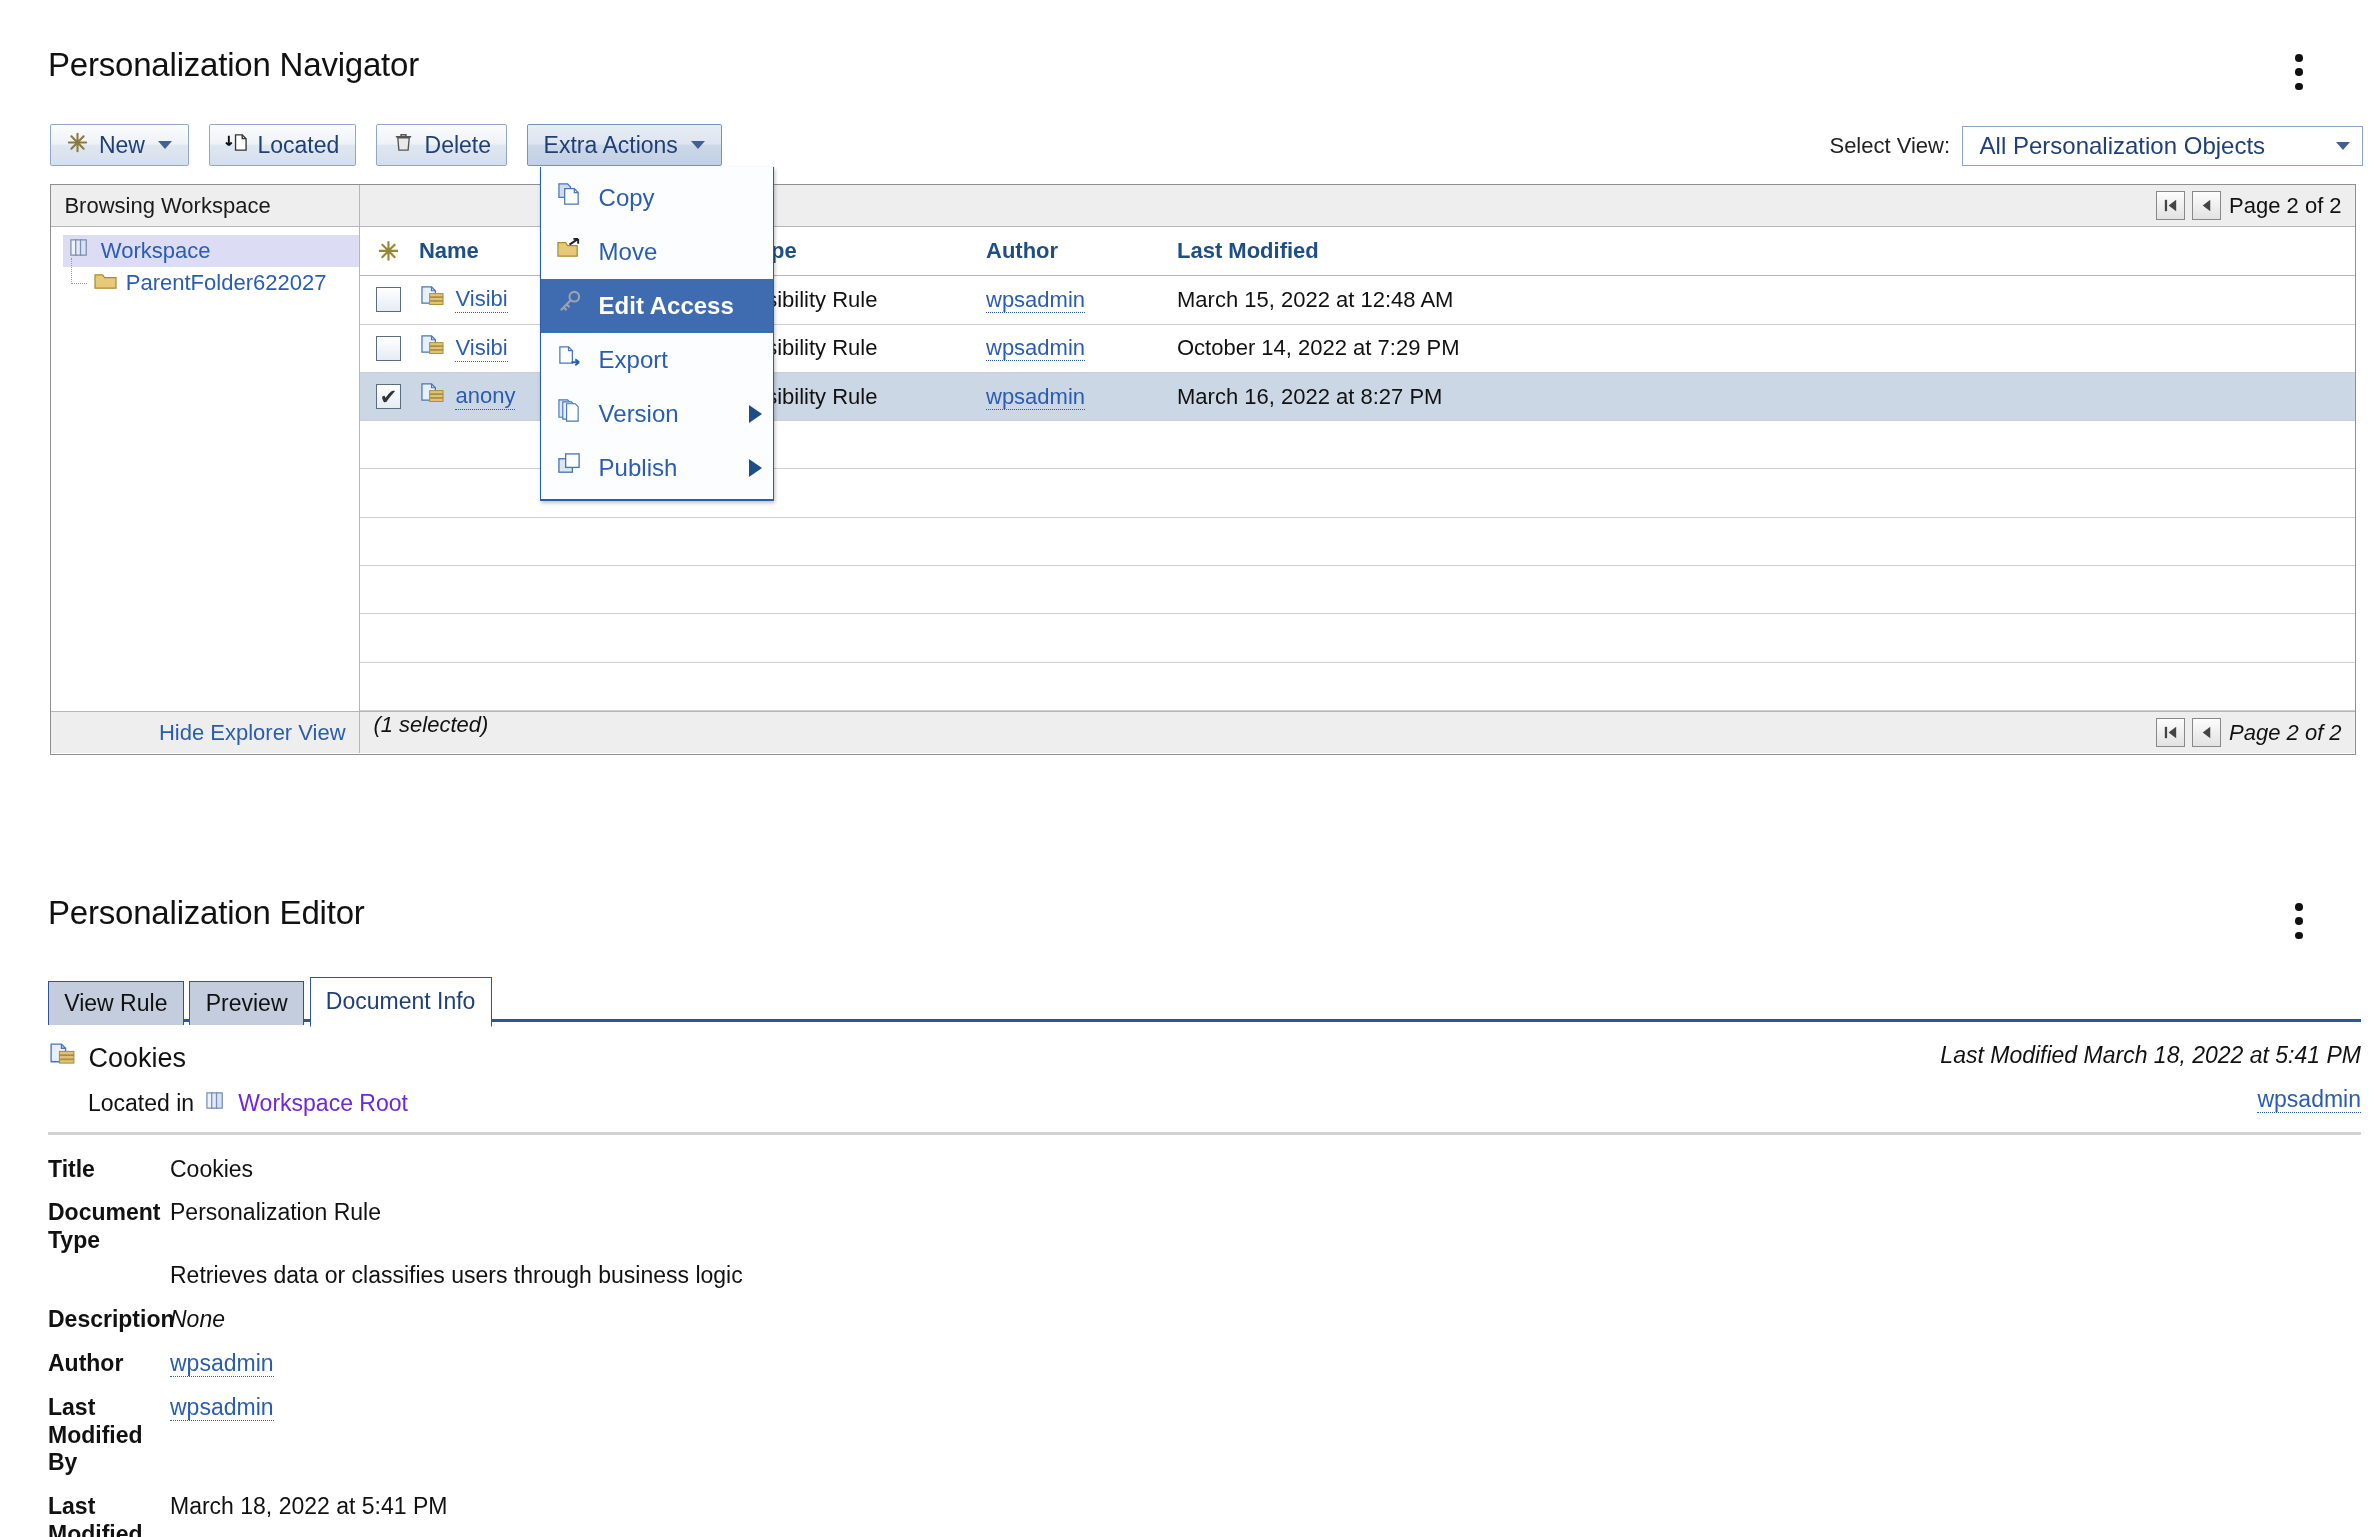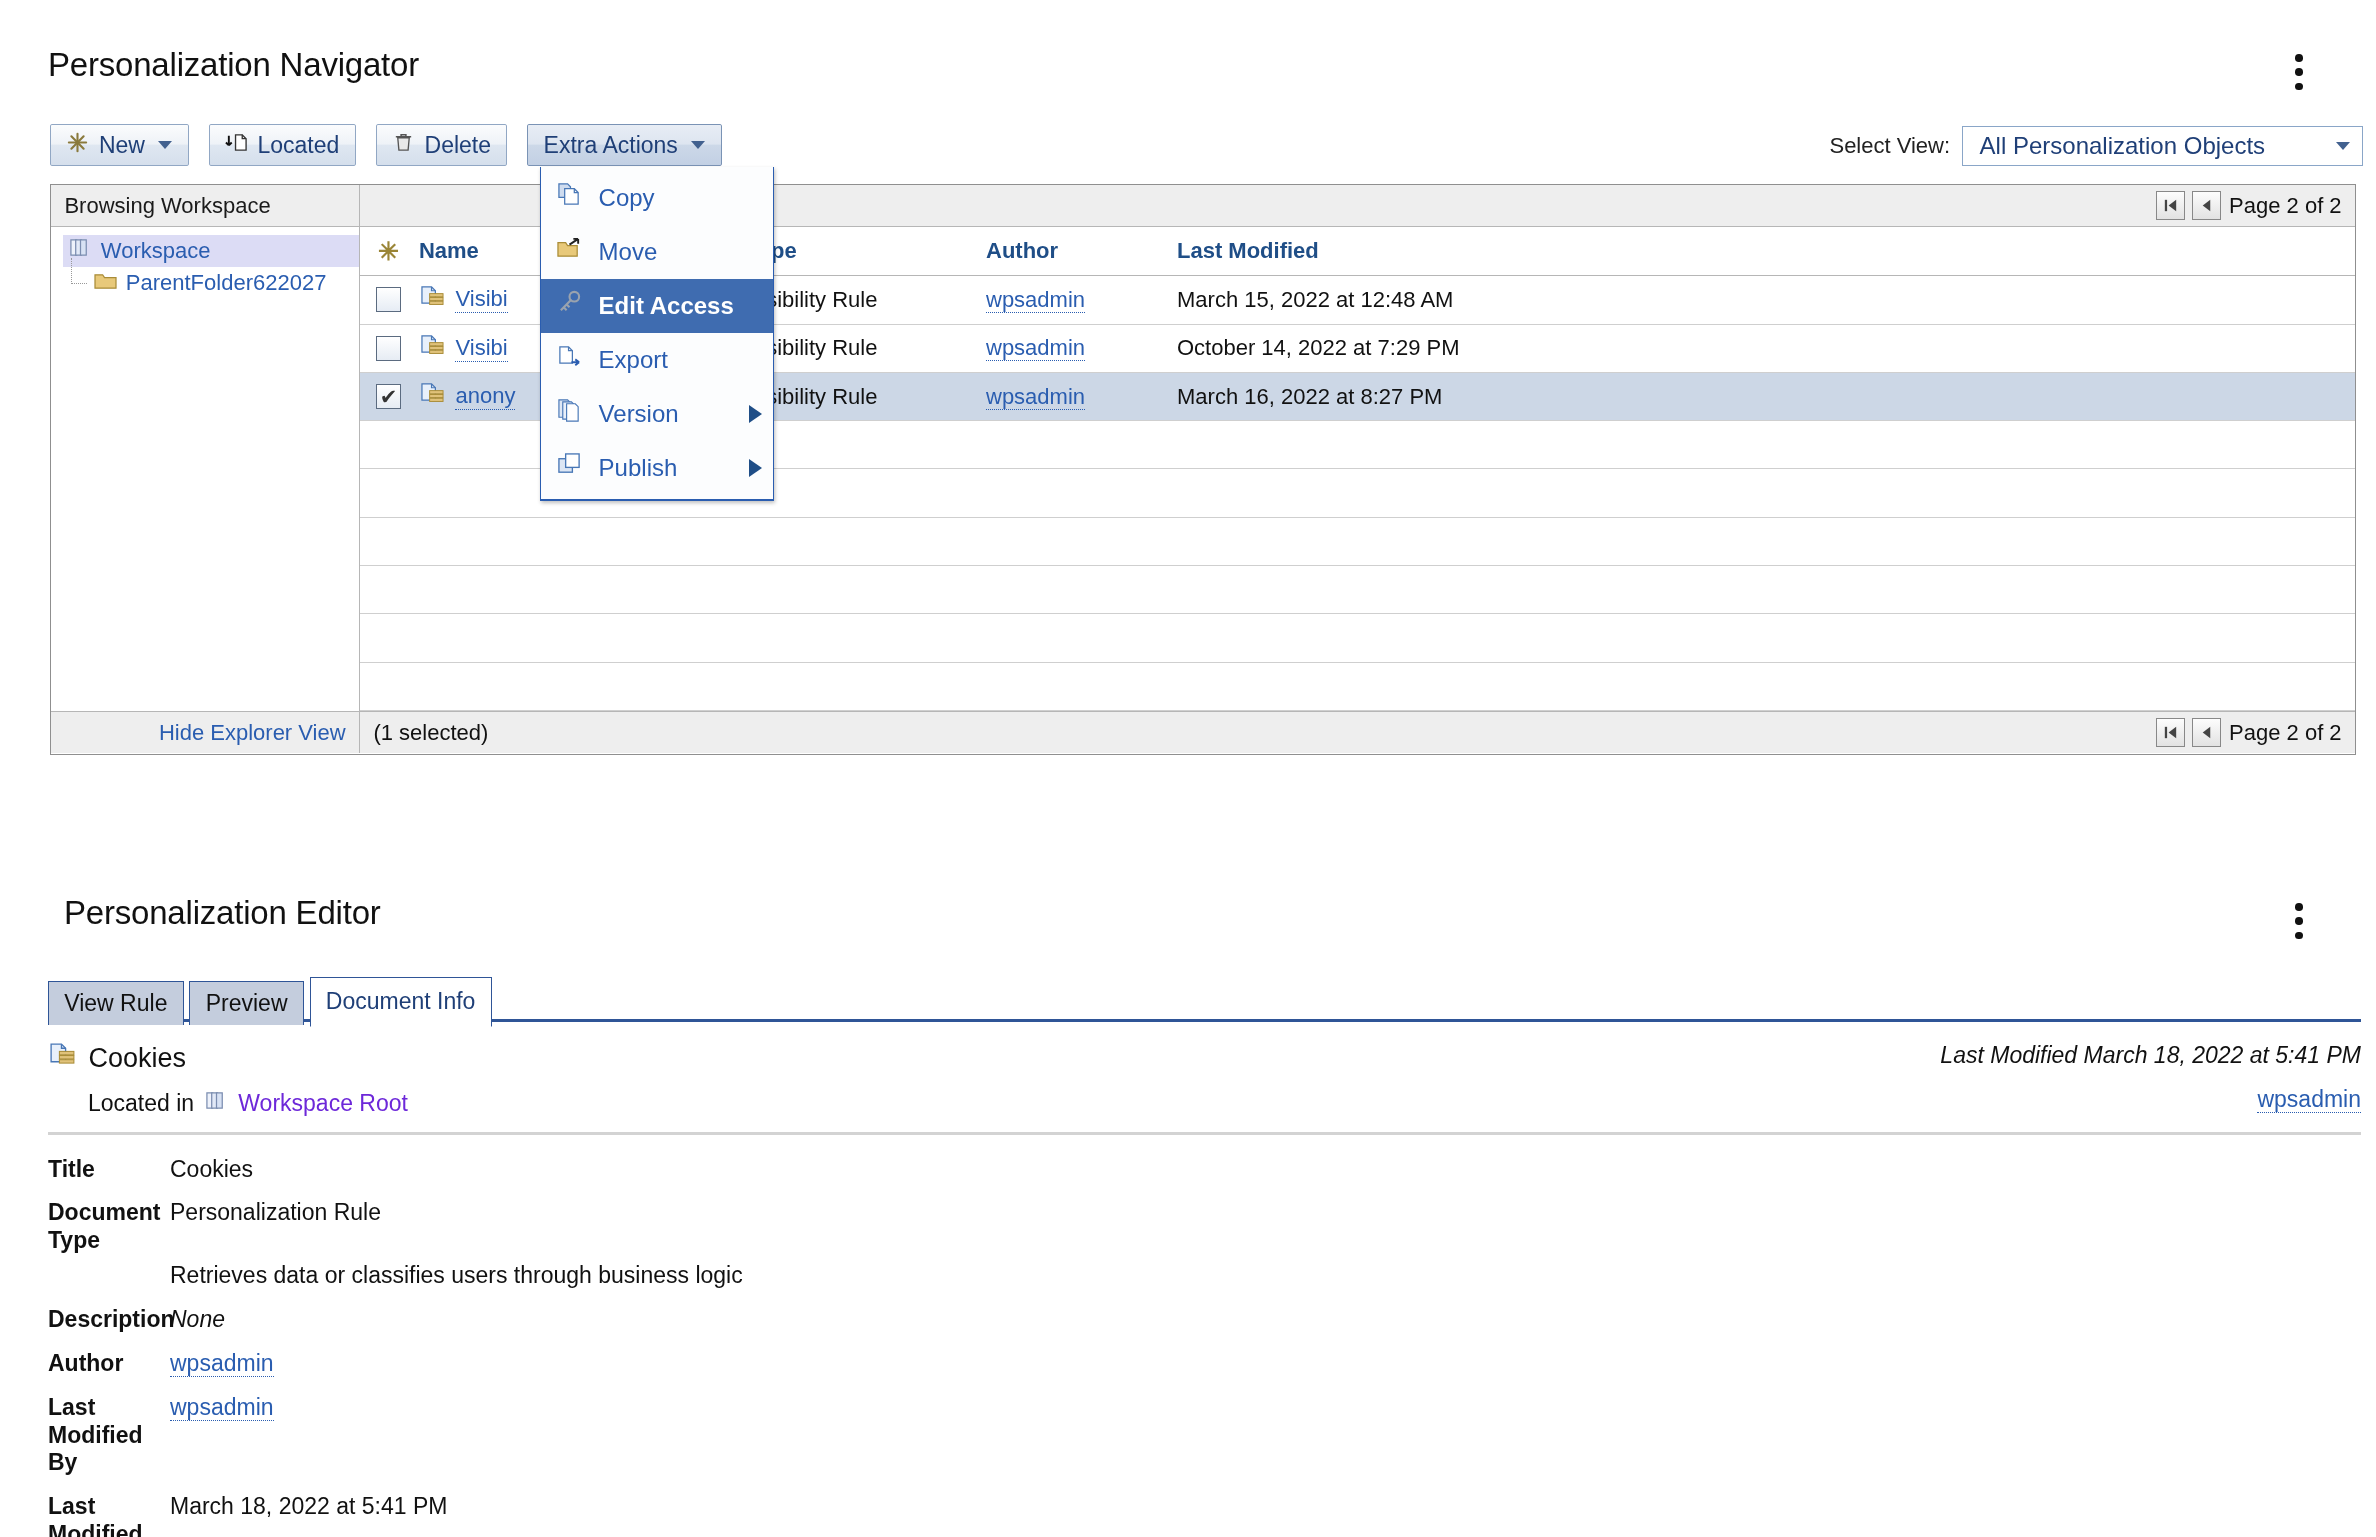--- a/index.html
+++ b/index.html
@@ -187,23 +187,23 @@
   .nav-foot .fl {
     width: 309px; height: 100%;
     display: flex; align-items: center; justify-content: flex-end;
     padding-right: 13.4px;
     border-right: 1px solid #b6b6b6;
     padding-left: 48px;
   }
   .nav-foot .fl a { color: #2a5db0; text-decoration: none; font-size: 22px; }
   .nav-foot .fr {
     flex: 1; height: 100%;
-    display: flex; align-items: center; justify-content: space-between;
+    display: flex; justify-content: space-between;
     padding: 0 13.4px;
-    font-size: 22px; color: #111;
+    font-size: 22px; color: #111; font-style: italic;
   }
 
   
   .menu {
     position: absolute;
     left: 540px; top: 167px;
     width: 234px;
     background: #fcfdfe;
     border: 1px solid #2a5db0;
     border-top: none;
@@ -594,21 +594,21 @@
         <svg width="27" height="25" viewBox="0 0 28 26">
           <rect x="3" y="7" width="14" height="14" fill="#dce6f4" stroke="#4877b6" stroke-width="1.4"></rect>
           <rect x="10" y="2" width="14" height="14" fill="#fff" stroke="#4877b6" stroke-width="1.4"></rect>
         </svg>
       </span>
       <span class="mlabel">Publish</span>
       <span class="arrow-right"></span>
     </div>
   </div>
 
-  <div class="portlet-title" style="position:absolute;left:64px;top:894px;">Personalization Editor</div>
+  <div class="portlet-title" style="position:absolute;left:48px;top:894px;">Personalization Editor</div>
 
   <div class="kebab" style="left:2294px;top:903px;">
     <span></span>
     <span></span>
     <span></span>
   </div>
 
   <div class="tabs">
     <div class="tab">
       <span>View Rule</span>

